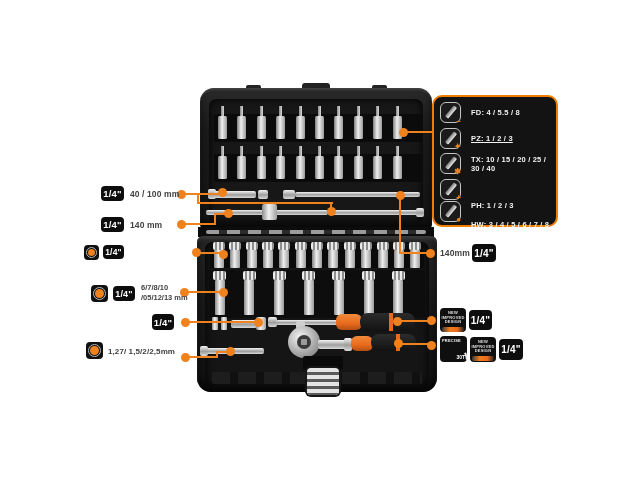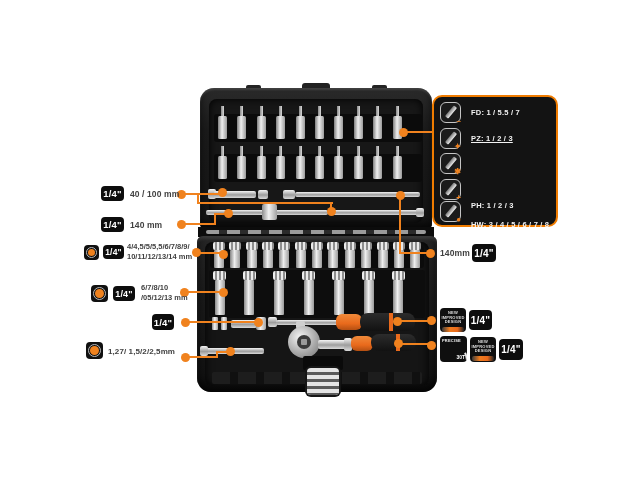--- a/index.html
+++ b/index.html
@@ -343,24 +343,20 @@
   <div class="cdot" style="left:399px;top:128px;"></div>
 
   <div class="qbadge" style="left:101px;top:186px;width:23px;height:15px;">1/4"</div>
   <div class="clabel" style="left:130px;top:189px;">40 / 100 mm</div>
 
   <div class="qbadge" style="left:101px;top:217px;width:23px;height:15px;">1/4"</div>
   <div class="clabel" style="left:130px;top:220px;">140 mm</div>
 
   <div class="sock-icon" style="left:84px;top:245px;width:15px;height:15px;"></div>
   <div class="qbadge" style="left:103px;top:245px;width:21px;height:14px;font-size:8.5px;">1/4"</div>
-  <div class="clabel2" style="left:127px;top:242px;">
-    <span style="display:block;">4/4,5/5/5,5/6/7/8/9/</span>
-    <span style="display:block;">10/11/12/13/14 mm</span>
-  </div>
 
   <div class="sock-icon" style="left:91px;top:285px;width:17px;height:17px;"></div>
   <div class="qbadge" style="left:113px;top:286px;width:22px;height:15px;font-size:9px;">1/4"</div>
   <div class="clabel2" style="left:141px;top:283px;">
     <span style="display:block;">6/7/8/10</span>
     <span style="display:block;">/05/12/13 mm</span>
   </div>
 
   <div class="qbadge" style="left:152px;top:314px;width:22px;height:16px;">1/4"</div>
 
@@ -390,34 +386,35 @@
     <div class="hbar"></div>
   </div>
   <div class="qbadge" style="left:499px;top:339px;width:24px;height:21px;font-size:10px;">1/4"</div>
 
   <div class="abs bits-panel">
     <div class="prow" style="top:5px;height:24px;">
       <div class="pbit">
           <div class="shaft"></div>
           <span class="sym">–</span>
         </div>
-      <div class="ptext" style="top:6px;">FD: 1 / 5.5 / 7</div>
+      <div class="ptext" style="top:6px;">FD: 4 / 5.5 / 8</div>
     </div>
     <div class="prow" style="top:31px;height:24px;">
       <div class="pbit">
           <div class="shaft"></div>
           <span class="sym">✦</span>
         </div>
       <div class="ptext" style="top:6px;text-decoration:underline;">PZ: 1 / 2 / 3</div>
     </div>
     <div class="prow" style="top:56px;height:26px;">
       <div class="pbit">
           <div class="shaft"></div>
           <span class="sym">✱</span>
         </div>
+      <div class="ptext" style="top:2px;">TX: 10 / 15 / 20 / 25 / 30 / 40</div>
     </div>
     <div class="prow" style="top:82px;height:24px;">
       <div class="pbit">
           <div class="shaft"></div>
           <span class="sym">+</span>
         </div>
       <div class="ptext" style="top:22px;">PH: 1 / 2 / 3</div>
     </div>
     <div class="prow" style="top:104px;height:24px;">
       <div class="pbit">

